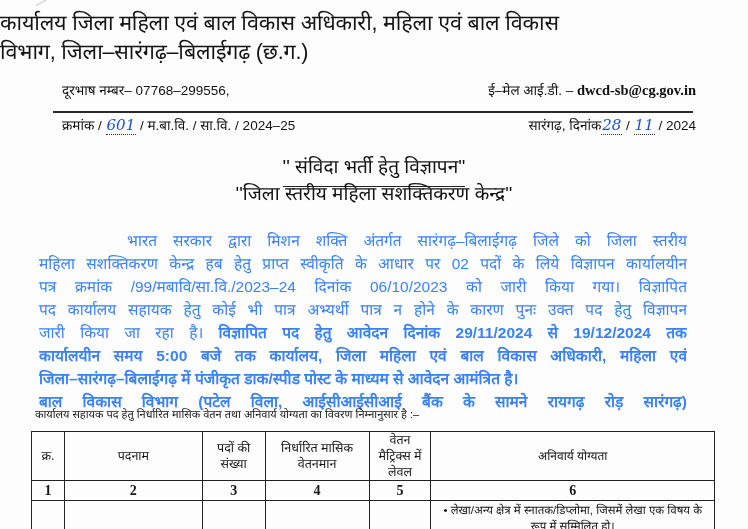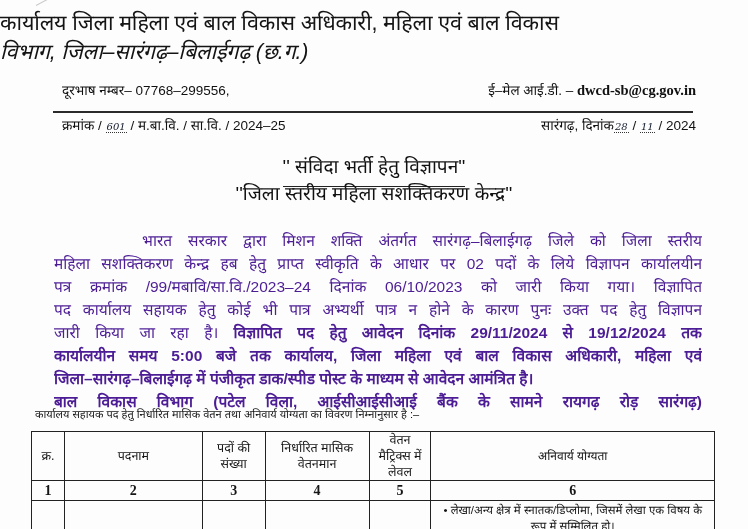--- a/index.html
+++ b/index.html
@@ -33,21 +33,21 @@
       position: absolute;
       left: 0; right: 0;
       text-align: left;
       font-size: 21.5px;
       line-height: 27px;
       font-family: "Liberation Sans", sans-serif;
       letter-spacing: -0.2px;
       color: #141414;
     }
     .header-title.l1 { top: 10px; }
-    .header-title.l2 { top: 39px; font-style: italic; }
+    .header-title.l2 { top: 39px; }
 
     .contact-row {
       position: absolute;
       top: 81px;
       left: 62px;
       right: 52px;
       height: 22px;
       font-size: 13.5px;
       font-family: "Liberation Sans", sans-serif;
     }
@@ -69,24 +69,24 @@
       top: 116px;
       left: 62px;
       right: 52px;
       height: 22px;
       font-size: 13.5px;
       font-family: "Liberation Sans", sans-serif;
     }
     .ref-row .ref { position: absolute; left: 0; top: 0; }
     .ref-row .date { position: absolute; right: 0; top: 0; }
     .hand {
-      color: #0f172a;
+      color: #1d4ed8;
       font-family: "DejaVu Serif", serif;
       font-style: italic;
-      font-size: 10px;
+      font-size: 15px;
       border-bottom: 1px dotted #333;
       padding: 0 1px;
     }
     .heading1 {
       position: absolute;
       top: 153px;
       left: 0; right: 0;
       text-align: center;
       font-size: 19px;
       font-family: "Liberation Sans", sans-serif;
@@ -98,27 +98,27 @@
     .heading2 {
       position: absolute;
       top: 180px;
       left: 0; right: 0;
       text-align: center;
       font-size: 19px;
       font-family: "Liberation Sans", sans-serif;
     }
     .para {
       position: absolute;
-      left: 54px;
+      left: 39px;
       width: 648px;
       font-size: 15.5px;
       line-height: 23px;
       font-family: "Liberation Sans", sans-serif;
       text-align: justify;
-      color: #4c1d95;
+      color: #3b82f6;
     }
     .para .line {
       display: block;
       height: 23px;
       white-space: nowrap;
       text-align-last: justify;
       text-align: justify;
       overflow: hidden;
     }
     .para .line.last { text-align-last: left; }

